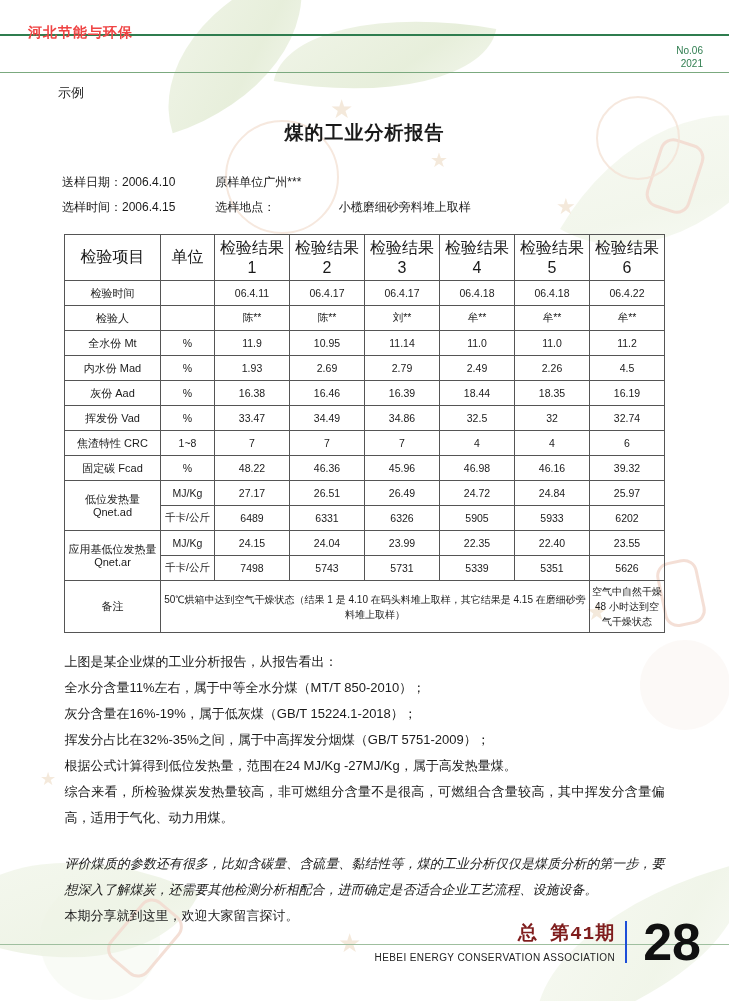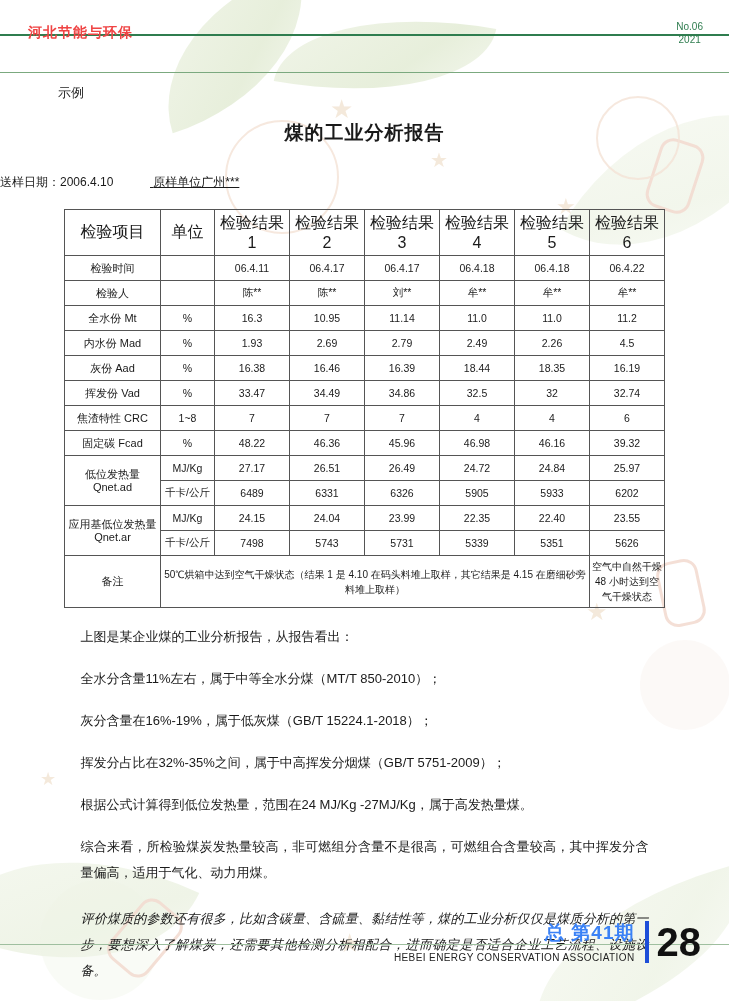--- a/index.html
+++ b/index.html
@@ -77,22 +77,22 @@
     left: 28px;
     top: 24px;
     font-size: 14px;
     font-weight: bold;
     color: #ef4444;
     letter-spacing: 1px;
   }
   .issue {
     position: absolute;
     right: 26px;
-    top: 20px;
-    text-align: center;
+    top: 44px;
+    text-align: right;
     color: #2f7d4f;
     font-size: 10px;
     line-height: 13px;
   }
 
   
   .content {
     position: absolute;
     left: 0; top: 84px;
     width: 729px;
@@ -104,23 +104,23 @@
   }
   .doc-title {
     text-align: center;
     font-size: 19px;
     font-weight: bold;
     margin-top: 18px;
     letter-spacing: 1px;
   }
   .meta {
     margin-top: 24px;
+    padding-left: 62px;
     font-size: 12px;
     line-height: 25px;
-    text-decoration: underline;
   }
   .meta .col1 { display: inline-block; width: 150px; }
   .meta .col2 { display: inline-block; width: 120px; }
 
   
   table.report {
     border-collapse: collapse;
     margin: 14px auto 0 auto;
     width: 600px;
     table-layout: fixed;
@@ -147,21 +147,21 @@
   .two-line { line-height: 13px; }
 
   
   .body-text {
     margin: 16px auto 0 auto;
     width: 600px;
     font-size: 13px;
     line-height: 26px;
     text-align: justify;
   }
-  .body-text p { margin: 16px; }
+  .body-text p { margin: 0; }
   .body-text p.gap { margin-top: 20px; font-style: italic; }
   .indent { text-indent: 0; }
 
   
   .footer {
     position: absolute;
     left: 0;
     bottom: 0;
     width: 729px;
     height: 120px;
@@ -181,36 +181,37 @@
     display: flex;
     align-items: flex-end;
   }
   .footer-texts {
     text-align: right;
     padding-right: 10px;
   }
   .issue-no {
     font-size: 19px;
     font-weight: bold;
-    color: #3b82f6;
+    color: #7f1d1d;
     letter-spacing: 1px;
+    font-family: Liberation Mono, monospace;
   }
   .assoc-en {
     font-size: 10px;
     color: #222;
     letter-spacing: .4px;
     margin-top: 6px;
   }
   .page-num {
-    font-size: 40px;
+    font-size: 52px;
     font-weight: bold;
     color: #111;
     line-height: 42px;
-    border-left: 4px solid #1d4ed8;
-    padding-left: 8px;
+    border-left: 2px solid #1d4ed8;
+    padding-left: 16px;
   }
 </style>
 </head>
 <body>
 
 <div class="bg-layer">
   <div class="leaf" style="left:150px;top:-10px;width:170px;height:120px;transform:rotate(-18deg);"></div>
   <div class="leaf" style="left:280px;top:10px;width:210px;height:90px;transform:rotate(10deg);"></div>
   <div class="leaf" style="left:600px;top:80px;width:150px;height:200px;transform:rotate(30deg);opacity:.4;"></div>
   <div class="leaf" style="left:-40px;top:840px;width:220px;height:140px;transform:rotate(25deg);opacity:.5;"></div>
@@ -243,20 +244,25 @@
 </div>
 
 <div class="content">
   <div class="sample-label">示例</div>
   <div class="doc-title">煤的工业分析报告</div>
 
   <div class="meta">
     <div>
       <span class="col1">送样日期：2006.4.10</span>
       <span>原样单位广州***</span>
+    </div>
+    <div>
+      <span class="col1">选样时间：2006.4.15</span>
+      <span class="col2">选样地点：</span>
+      <span>小榄磨细砂旁料堆上取样</span>
     </div>
   </div>
 
   <table class="report">
     <colgroup>
       <col style="width:96px">
         <col style="width:54px">
         <col style="width:75px">
         <col style="width:75px">
       <col style="width:75px">
@@ -293,21 +299,21 @@
         <td>陈**</td>
         <td>陈**</td>
         <td>刘**</td>
         <td>牟**</td>
         <td>牟**</td>
         <td>牟**</td>
       </tr>
       <tr>
         <td class="label-cell">全水份 Mt</td>
         <td>%</td>
-        <td>16.3</td>
+        <td>11.9</td>
         <td>10.95</td>
         <td>11.14</td>
         <td>11.0</td>
         <td>11.0</td>
         <td>11.2</td>
       </tr>
       <tr>
         <td class="label-cell">内水份 Mad</td>
         <td>%</td>
         <td>1.93</td>

